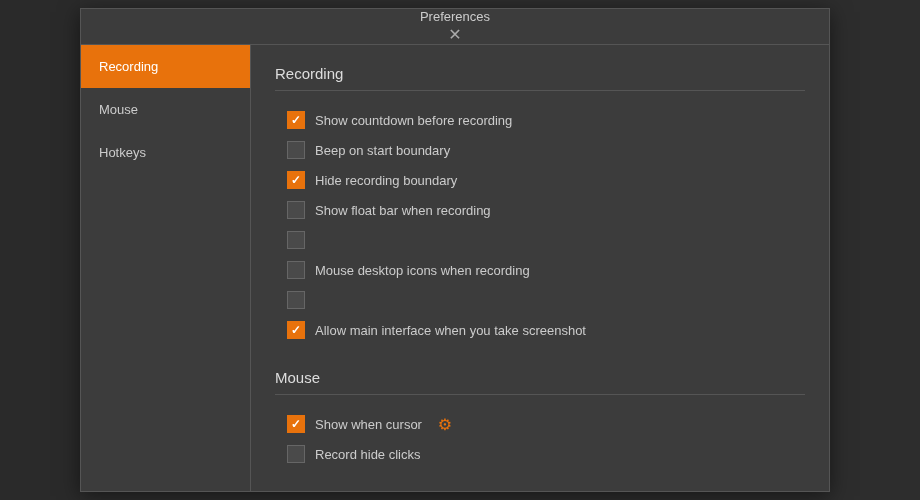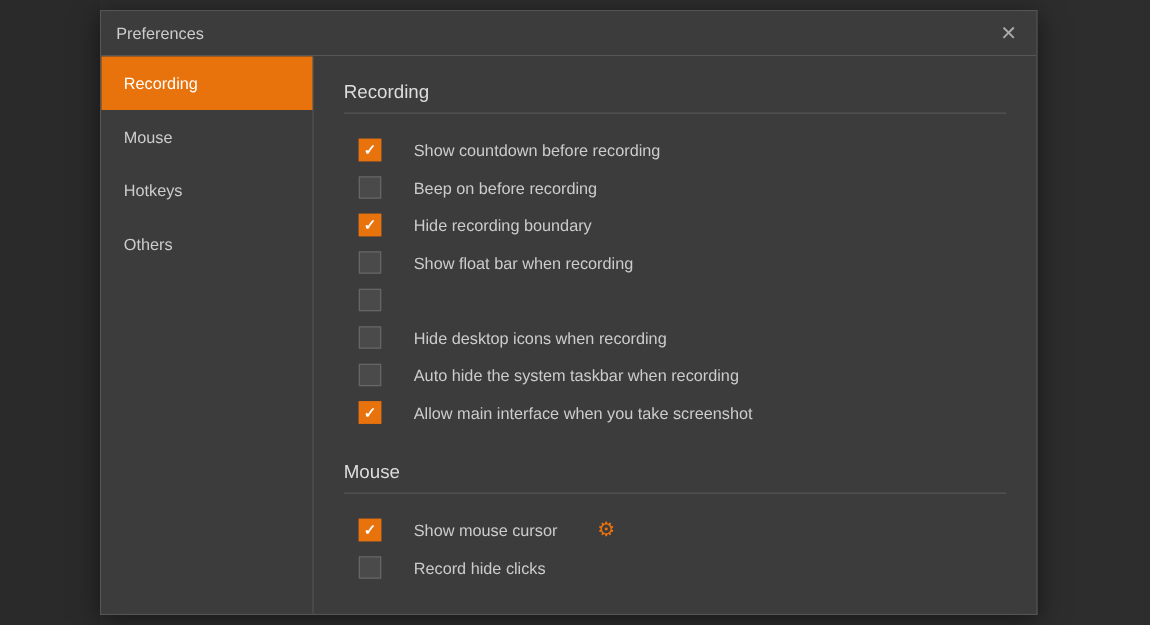--- a/index.html
+++ b/index.html
@@ -37,20 +37,21 @@
 
     .dialog-titlebar {
       display: flex;
       align-items: center;
       justify-content: space-between;
       padding: 0 12px;
       height: 36px;
       background: #3c3c3c;
       border-bottom: 1px solid #555;
       flex-shrink: 0;
+      flex-direction: column;
     }
 
     .dialog-title {
       color: #ccc;
       font-size: 13px;
     }
 
     .close-btn {
       width: 20px;
       height: 20px;
@@ -107,21 +108,21 @@
       color: #ddd;
       margin-bottom: 14px;
       padding-bottom: 8px;
       border-bottom: 1px solid #555;
     }
 
     .option-row {
       display: flex;
       align-items: center;
       padding: 6px 12px;
-      gap: 26px;
+      gap: 10px;
     }
 
     .option-label {
       color: #ccc;
       font-size: 13px;
       user-select: none;
     }
 
     
     .checkbox-wrap {
@@ -202,41 +203,38 @@
     <div class="sidebar">
       <div class="sidebar-item active">
         <span>Recording</span>
       </div>
       <div class="sidebar-item">
         <span>Mouse</span>
       </div>
       <div class="sidebar-item">
         <span>Hotkeys</span>
       </div>
-      <div class="sidebar-item">
-        <span>Others</span>
-      </div>
     </div>
 
     <div class="content">
 
       <div class="section-title">Recording</div>
 
       <div class="option-row">
         <div class="checkbox-wrap">
           <div class="cb-checked"></div>
         </div>
         <span class="option-label">Show countdown before recording</span>
       </div>
 
       <div class="option-row">
         <div class="checkbox-wrap">
           <div class="cb-unchecked"></div>
         </div>
-        <span class="option-label">Beep on before recording</span>
+        <span class="option-label">Beep on start boundary</span>
       </div>
 
       <div class="option-row">
         <div class="checkbox-wrap">
           <div class="cb-checked"></div>
         </div>
         <span class="option-label">Hide recording boundary</span>
       </div>
 
       <div class="option-row">
@@ -249,46 +247,45 @@
       <div class="option-row">
         <div class="checkbox-wrap">
           <div class="cb-unchecked"></div>
         </div>
       </div>
 
       <div class="option-row">
         <div class="checkbox-wrap">
           <div class="cb-unchecked"></div>
         </div>
-        <span class="option-label">Hide desktop icons when recording</span>
-      </div>
-
-      <div class="option-row">
-        <div class="checkbox-wrap">
-          <div class="cb-unchecked"></div>
-        </div>
-        <span class="option-label">Auto hide the system taskbar when recording</span>
+        <span class="option-label">Mouse desktop icons when recording</span>
+      </div>
+
+      <div class="option-row">
+        <div class="checkbox-wrap">
+          <div class="cb-unchecked"></div>
+        </div>
       </div>
 
       <div class="option-row">
         <div class="checkbox-wrap">
           <div class="cb-checked"></div>
         </div>
         <span class="option-label">Allow main interface when you take screenshot</span>
       </div>
 
 
       <div class="mouse-section">
         <div class="section-title">Mouse</div>
 
         <div class="option-row">
           <div class="checkbox-wrap">
             <div class="cb-checked"></div>
           </div>
-          <span class="option-label">Show mouse cursor</span>
+          <span class="option-label">Show when cursor</span>
           <div class="gear-icon">⚙</div>
         </div>
 
         <div class="option-row">
           <div class="checkbox-wrap">
             <div class="cb-unchecked"></div>
           </div>
           <span class="option-label">Record hide clicks</span>
         </div>
       </div>

